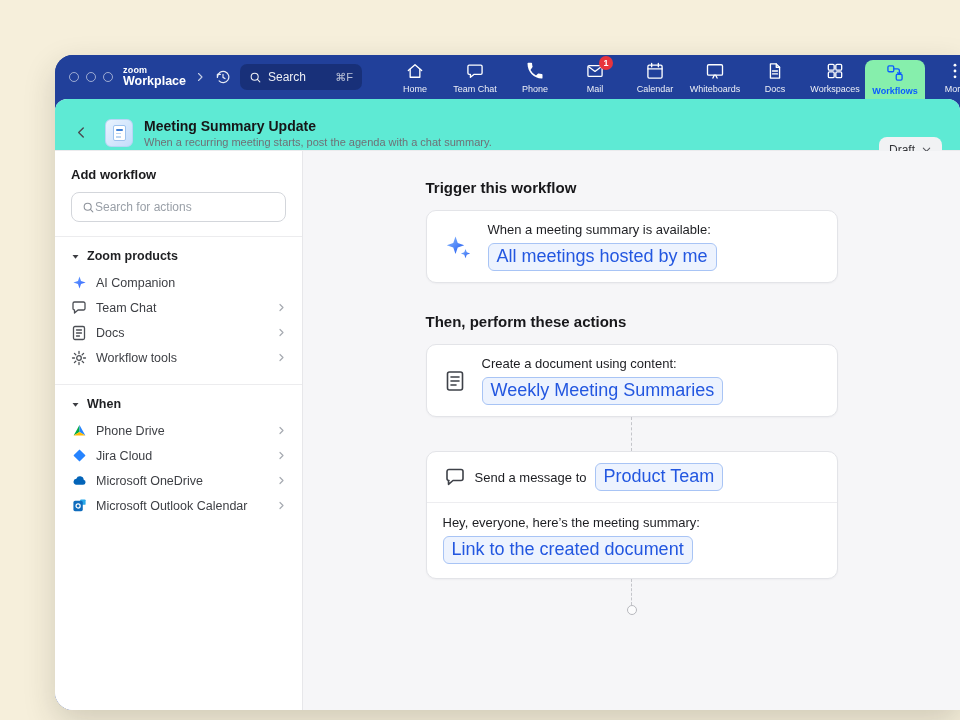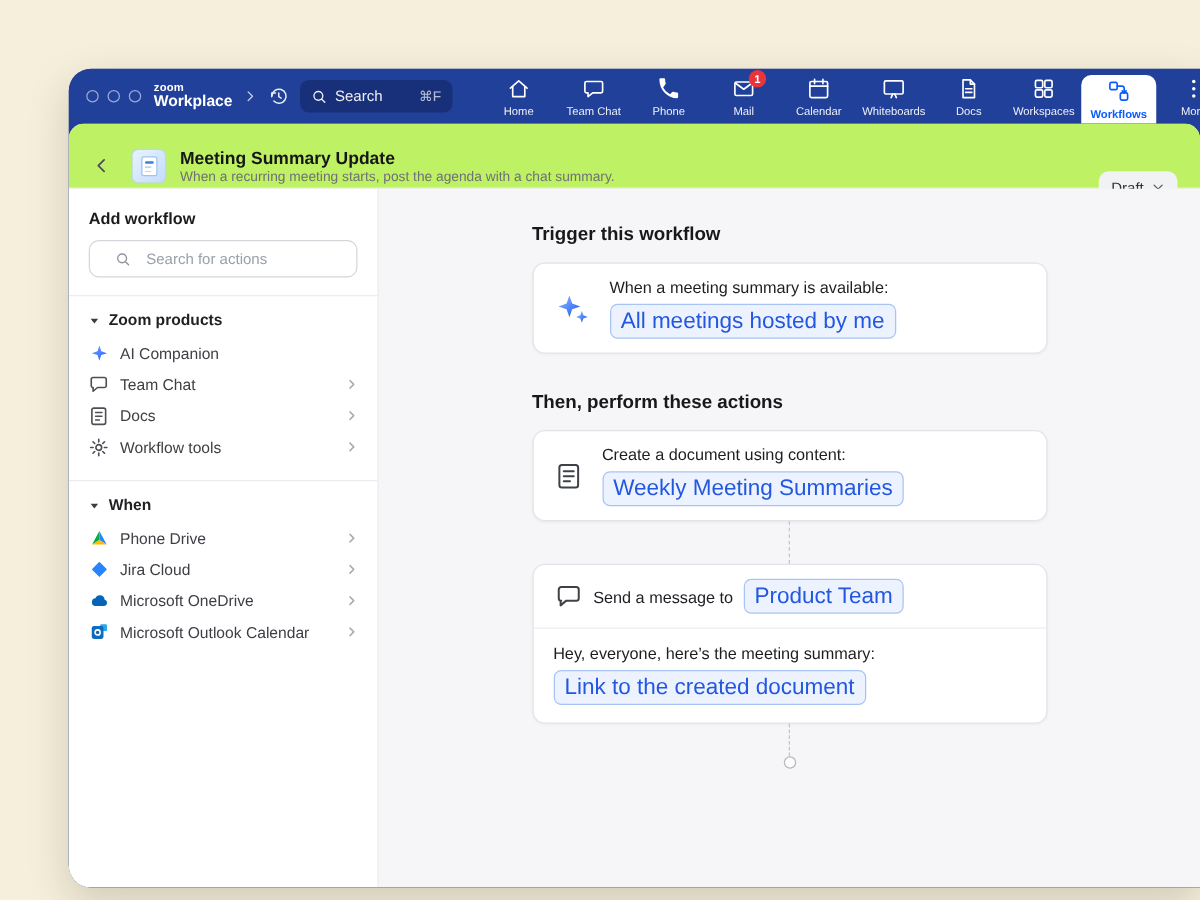--- a/index.html
+++ b/index.html
@@ -22,45 +22,45 @@
   .brand .b2 { font-size:12.5px; font-weight:bold; }
   .tb-chev { opacity:.75; margin-right:8px; display:flex; }
   .tb-history { display:flex; margin-right:8px; opacity:.9; }
   .tb-search { background:rgba(9,20,60,.35); border-radius:7px; height:26px; width:122px; display:flex; align-items:center; gap:6px; padding:0 9px; font-size:12px; color:rgba(255,255,255,.92); cursor:pointer; }
   .tb-search .sc { margin-left:auto; opacity:.75; font-size:11px; }
 
   .topbar-nav { margin-left:auto; width:575px; display:flex; align-items:flex-start; overflow:hidden; height:44px; flex:none; }
   .tb-item { flex:none; width:60px; height:44px; display:flex; flex-direction:column; align-items:center; justify-content:center; gap:3px; color:#fff; cursor:pointer; }
   .tb-item .lbl { font-size:9px; opacity:.92; white-space:nowrap; }
   .tb-item .ic { position:relative; display:flex; }
-  .tb-item.active { background:#ffffff; color:#0b5cff; height:39px; margin-top:5px; border-radius:8px 8px 0 0; }
+  .tb-item.active { background:#86efac; color:#0b5cff; height:39px; margin-top:5px; border-radius:8px 8px 0 0; }
   .tb-item.active .lbl { opacity:1; font-weight:bold; }
   .badge { position:absolute; top:-5px; right:-8px; background:#e8343d; color:#fff; min-width:14px; height:14px; border-radius:8px; font-size:9px; display:flex; align-items:center; justify-content:center; padding:0 3px; font-weight:bold; }
 
   
   .app-body { flex:1; min-height:0; display:flex; flex-direction:column; background:#21409a; }
   .app-inner { flex:1; min-height:0; border-radius:12px 12px 0 0; overflow:hidden; background:#fff; display:flex; flex-direction:column; }
 
-  .header { height:52px; flex:none; background:#bef264; border-bottom:1px solid #ebebed; display:flex; align-items:center; padding:16px 18px 0 14px; gap:11px; }
+  .header { height:52px; flex:none; background:#5eead4; border-bottom:1px solid #ebebed; display:flex; align-items:center; padding:16px 18px 0 14px; gap:11px; }
   .back-btn { display:flex; cursor:pointer; padding:4px; }
   .meet-icon { width:28px; height:28px; border-radius:6px; background:linear-gradient(135deg,#e9f3ff,#c3dcfb); border:1px solid #b9d5f6; display:flex; align-items:center; justify-content:center; }
   .meet-icon .mini-doc { width:13px; height:16px; background:#fff; border-radius:2px; border:1px solid #9ec3ef; position:relative; }
   .meet-icon .mini-doc::before { content:""; position:absolute; left:2px; right:2px; top:3px; height:2px; background:#3f7fd6; border-radius:1px; }
   .meet-icon .mini-doc::after { content:""; position:absolute; left:2px; right:4px; top:7px; height:5px; background:repeating-linear-gradient(#bcd6f2 0 1.5px, transparent 1.5px 3.5px); }
   .h-title { font-size:14px; font-weight:bold; color:#161618; }
   .h-sub { font-size:11px; color:#6f7076; margin-top:2px; }
   .draft-btn { margin-left:auto; display:flex; align-items:center; gap:6px; background:#f1f2f4; border-radius:8px; padding:6px 10px; font-size:12px; color:#323337; cursor:pointer;margin-top:34px; }
 
   .content-row { flex:1; min-height:0; display:flex; }
 
   
   .sidebar { width:248px; flex:none; background:#fff; border-right:1px solid #e7e7ea; padding-top:16px; overflow:hidden; }
   .sb-pad { padding:0 16px; }
   .sb-title { font-size:13px; font-weight:bold; color:#1b1b1d; margin-bottom:10px; }
-  .sb-search { border:1px solid #d3d6db; border-radius:8px; height:30px; display:flex; align-items:center; gap:12px; padding:0 20px; }
+  .sb-search { border:1px solid #d3d6db; border-radius:8px; height:30px; display:flex; align-items:center; gap:0; padding:0 10px; }
   .sb-search input { border:none; outline:none; flex:1; font-size:12px; font-family:"Liberation Sans",sans-serif; color:#33343a; background:transparent; }
   .sb-search input::placeholder { color:#9aa0a8; }
   .sb-div { height:1px; background:#ececee; margin-top:14px; }
   .sec-head { display:flex; align-items:center; gap:7px; padding:12px 16px 7px; cursor:pointer; }
   .sec-head .t { font-size:12.5px; font-weight:bold; color:#1f2023; }
   .sb-item { height:25px; display:flex; align-items:center; gap:9px; padding:0 16px; cursor:pointer; color:#3d3f44; }
   .sb-item .t { font-size:12.5px; white-space:nowrap; }
   .sb-item .chev { margin-left:auto; display:flex; }
   .sb-ic { width:16px; height:16px; flex:none; display:flex; align-items:center; justify-content:center; color:#4c4f55; }
 

